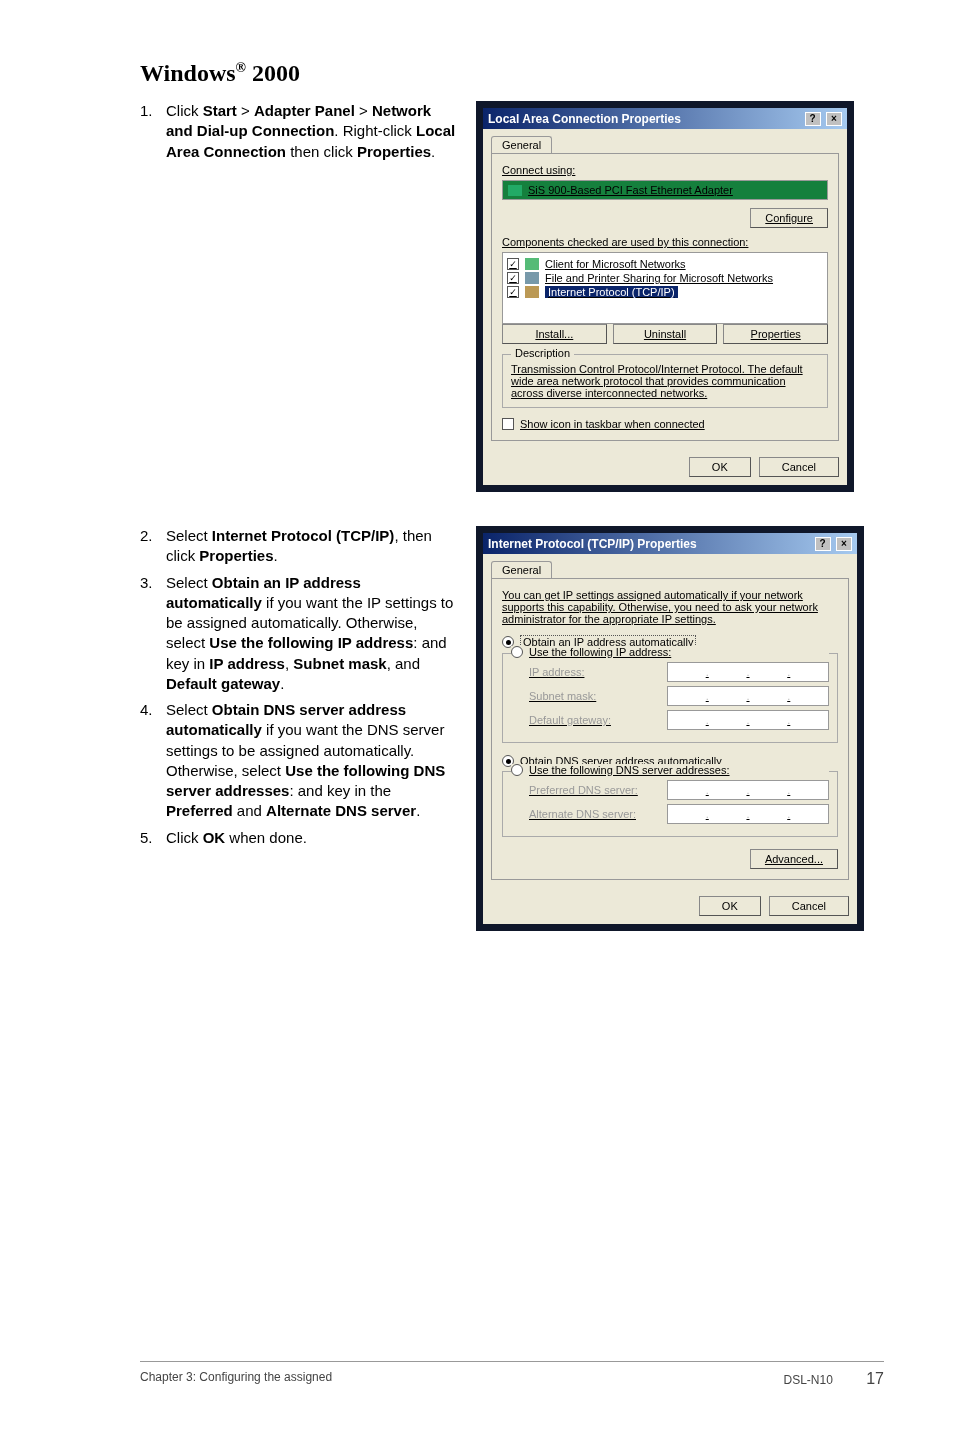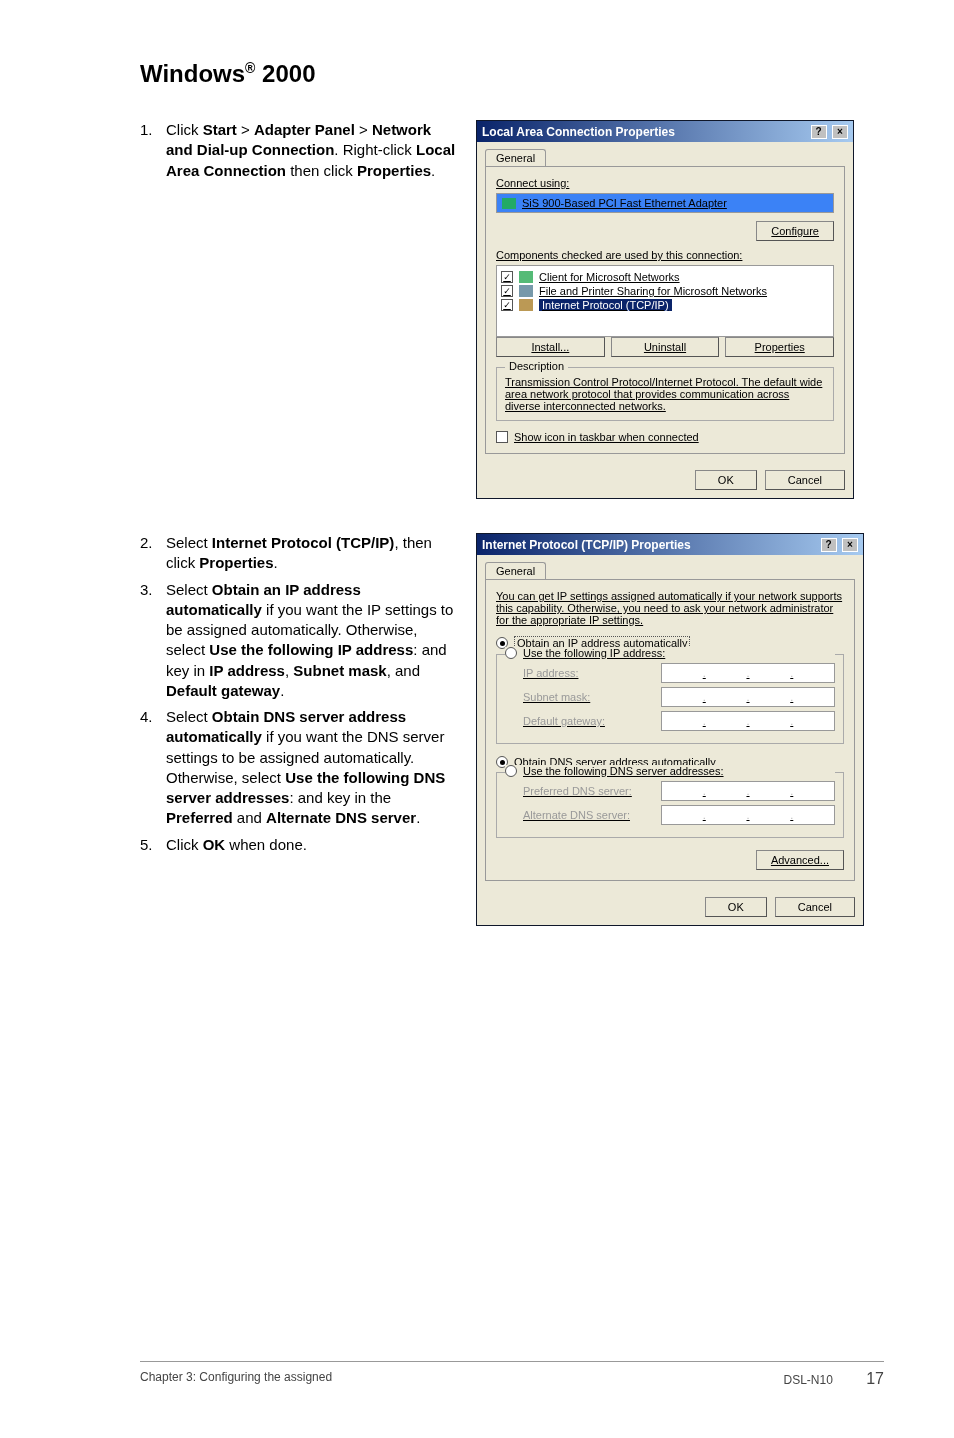--- a/index.html
+++ b/index.html
@@ -1,36 +1,36 @@
 <!DOCTYPE html>
 <html><head>
 <meta charset="utf-8">
 <style>
   * { box-sizing: border-box; margin: 0; padding: 0; }
   body { font-family: Arial, Helvetica, sans-serif; background: #fff; width: 954px; height: 1438px; position: relative; }
   .page { padding: 60px 70px 40px 140px; }
-  h2 { font-size: 24px; font-weight: bold; margin-bottom: 32px; }
+  h2 { font-size: 24px; font-weight: bold; margin-bottom: 14px; font-family: Liberation Serif, serif; }
   .sup { font-size: 14px; vertical-align: super; }
   .cols { display: flex; gap: 18px; margin-bottom: 34px; }
   .left { flex: 0 0 318px; font-size: 15px; line-height: 1.35; }
   .right { flex: 1; }
   ol { list-style: none; }
   ol li { display: flex; margin-bottom: 6px; }
   .num { width: 26px; flex-shrink: 0; }
   .body { flex: 1; }
 
   
-  .dlg { border: 1px solid #0f172a; background: #ece9d8; font-family: Tahoma, Arial, sans-serif; width: 378px; }
+  .dlg { border: 7px solid #0f172a; background: #ece9d8; font-family: Tahoma, Arial, sans-serif; width: 378px; }
   .titlebar { background: linear-gradient(to right, #0a246a, #a6caf0); color: #fff; font-size: 12px; font-weight: bold; padding: 3px 5px; display: flex; align-items: center; justify-content: space-between; }
   .tb-btns span { display: inline-block; width: 16px; height: 14px; background: #c0c0c0; border: 1px solid #fff; margin-left: 2px; text-align: center; font-size: 10px; line-height: 12px; color: #000; }
   .tabrow { padding: 6px 0 0 8px; }
   .tab { display: inline-block; background: #ece9d8; border: 1px solid #999; border-bottom: none; padding: 2px 10px; font-size: 11px; border-radius: 3px 3px 0 0; }
   .panel { margin: 0 8px 8px 8px; border: 1px solid #999; background: #ece9d8; padding: 10px; font-size: 11px; text-decoration: underline; }
   .label { margin-bottom: 4px; }
-  .textbox { background: #3b82f6; border: 1px solid #999; padding: 3px 5px; display: flex; align-items: center; gap: 6px; }
+  .textbox { background: #15803d; border: 1px solid #999; padding: 3px 5px; display: flex; align-items: center; gap: 6px; }
   .cardicon { width: 14px; height: 11px; background: #2a6; display: inline-block; }
   .btn { background: #ece9d8; border: 1px solid #888; border-right-color: #555; border-bottom-color: #555; padding: 3px 14px; font-size: 11px; font-family: Tahoma, Arial, sans-serif; }
   .btnrow { display: flex; justify-content: flex-end; margin-top: 8px; }
   .listbox { background: #fff; border: 1px solid #999; padding: 4px; margin-top: 4px; height: 72px; }
   .li { display: flex; align-items: center; gap: 6px; padding: 1px 0; font-size: 11px; }
   .chk { width: 12px; height: 12px; border: 1px solid #555; display: inline-flex; align-items: center; justify-content: center; font-size: 9px; background: #fff; }
   .ic { width: 14px; height: 12px; display: inline-block; }
   .sel { background: #0a246a; color: #fff; padding: 0 3px; }
   .btnrow3 { display: flex; justify-content: space-between; gap: 6px; }
   .btnrow3 .btn { flex: 1; }

